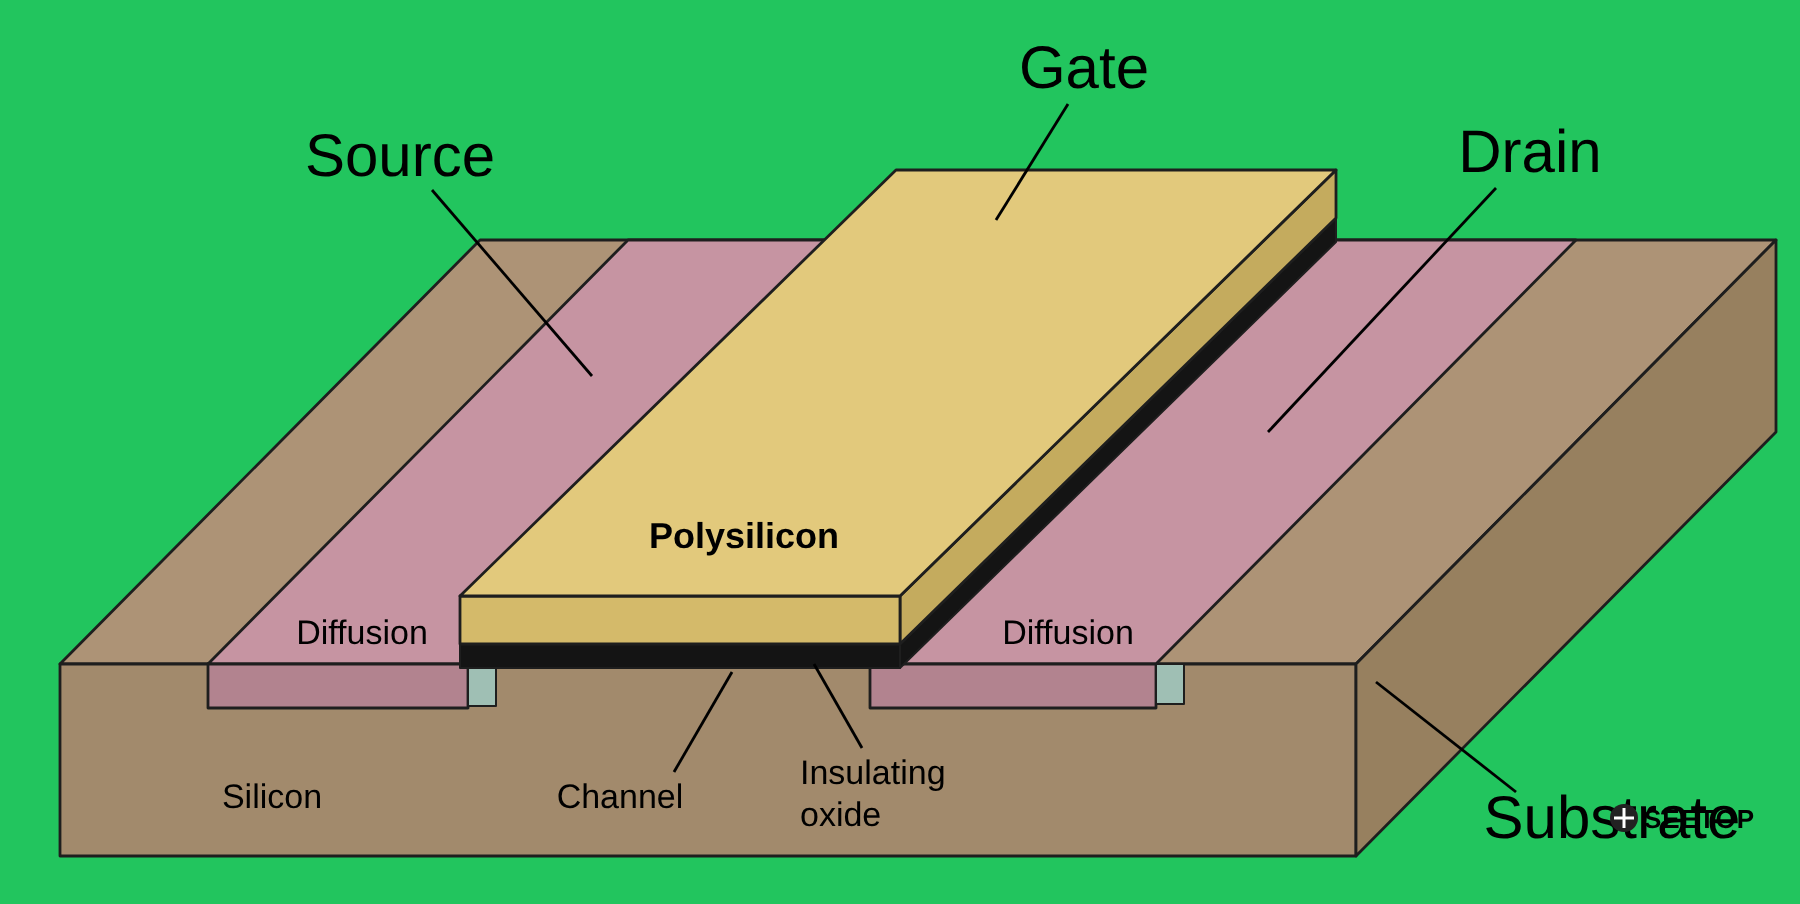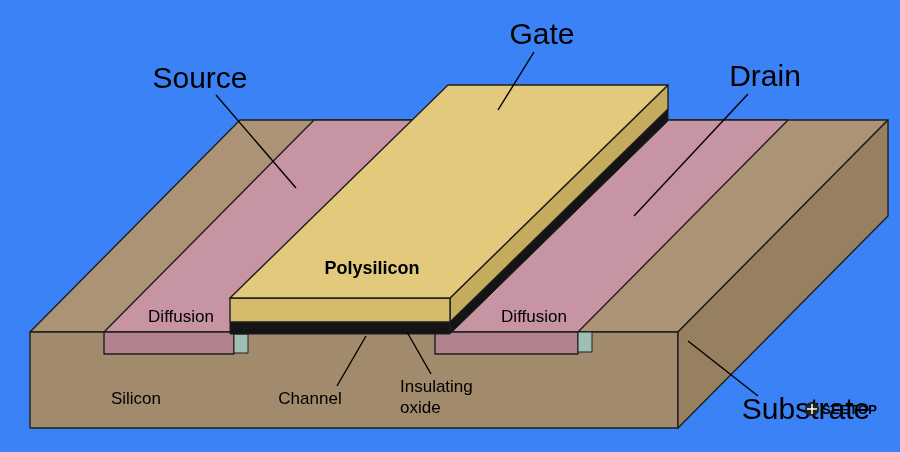--- a/index.html
+++ b/index.html
@@ -1,16 +1,16 @@
 <!DOCTYPE html>
 <html><head>
 <meta charset="utf-8">
 <style>
   html,body{margin:0;padding:0;background:#ffffff;}
-  .stage{position:relative;width:900px;height:452px;background:#3b82f6;overflow:hidden;
+  .stage{position:relative;width:900px;height:452px;background:#22c55e;overflow:hidden;
          font-family:"Liberation Sans", sans-serif;}
   svg{display:block;}
   .face{stroke:#1e1e1e;stroke-width:1.4;stroke-linejoin:round;}
   .thin{stroke:#1e1e1e;stroke-width:1;stroke-linejoin:round;}
   .leader{stroke:#000000;stroke-width:1.4;fill:none;}
   text{fill:#000000;}
   .lbl-big{font-size:30px;}
   .lbl-med{font-size:17px;}
   .lbl-bold{font-size:18px;font-weight:bold;}
   .lbl-wm{font-size:13px;font-weight:bold;letter-spacing:0.5px;}

